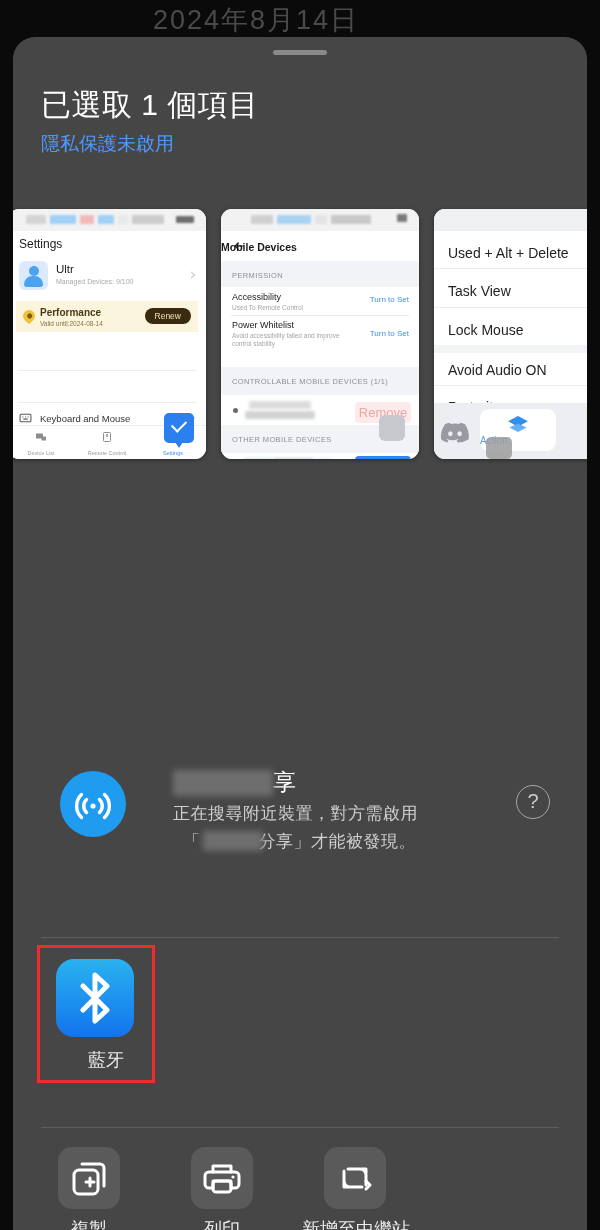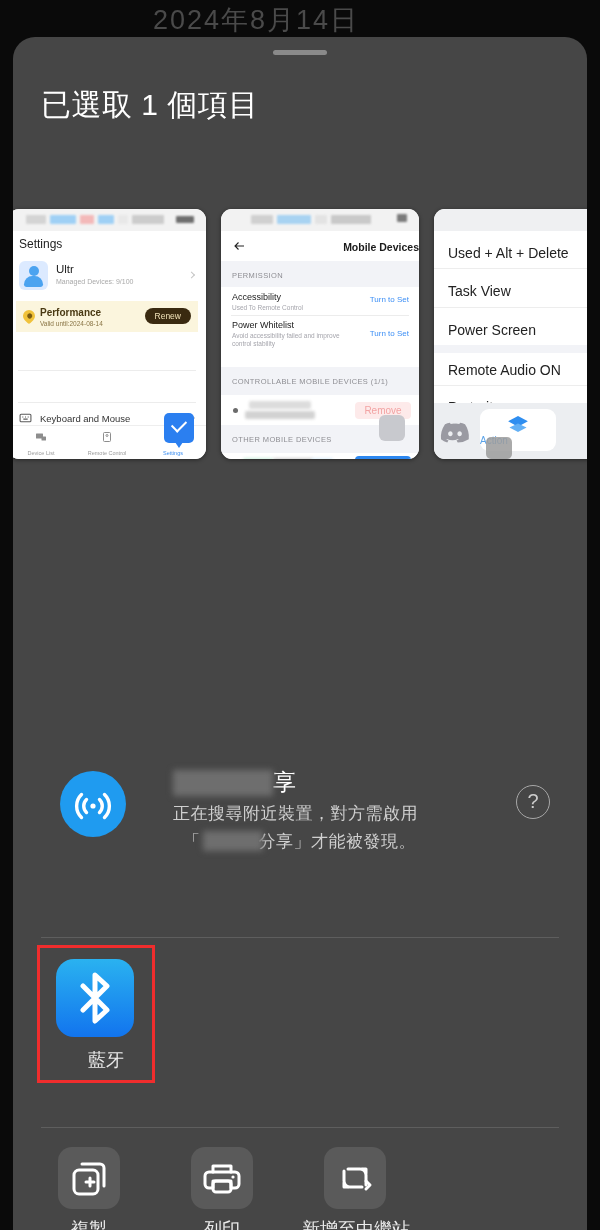--- a/index.html
+++ b/index.html
@@ -134,32 +134,32 @@
     content: ""; position: absolute; left: 11px; bottom: -5px;
     width: 0; height: 0; border-left: 4px solid transparent;
     border-right: 4px solid transparent; border-top: 6px solid #2b7ff0;
   }
 
   
   .c2-nav { position: absolute; top: 22px; left: 0; width: 100%; height: 30px; background: #fff; }
   .back-arrow {
     position: absolute; left: 12px; top: 10px; width: 13px; height: 10px;
   }
-  .c2-h { position: absolute; top: 10px; left: 0; width: 100%; text-align: right; font-size: 10.5px; font-weight: bold; color: #1a1a1a; }
+  .c2-h { position: absolute; top: 10px; left: 0; width: 100%; text-align: left; font-size: 10.5px; font-weight: bold; color: #1a1a1a; }
   .grp-h { position: absolute; left: 11px; font-size: 7.5px; color: #8e8e93; letter-spacing: 0.4px; }
   .c2-band { position: absolute; left: 0; width: 100%; background: #f2f3f7; }
   .c2-white { position: absolute; left: 0; width: 100%; background: #fff; }
   .pm-t { position: absolute; left: 11px; font-size: 9px; color: #1a1a1a; }
   .pm-s { position: absolute; left: 11px; font-size: 6.5px; color: #a5a5ac; filter: blur(0.45px); }
   .pm-a { position: absolute; right: 10px; font-size: 8px; color: #3d8ff5; }
   .dot { position: absolute; width: 5px; height: 5px; border-radius: 50%; }
   .blk { position: absolute; border-radius: 2px; filter: blur(1.6px); }
   .pill-remove {
     position: absolute; right: 8px; padding: 3px 0; width: 56px; text-align: center;
-    background: #fdeaea; border-radius: 4px; color: #f2a3a3; font-size: 10px; filter: blur(0.5px);
+    background: #fdeaea; border-radius: 4px; color: #f2a3a3; font-size: 13px; filter: blur(0.5px);
   }
   .pill-auth {
     position: absolute; right: 8px; padding: 3px 0; width: 56px; text-align: center;
     background: #2b86ef; border-radius: 4px; color: #fff; font-size: 7.5px; filter: blur(0.5px);
   }
   .fab {
     position: absolute; right: 14px; bottom: 18px; width: 26px; height: 26px;
     background: #c8c9ce; border-radius: 6px;
   }
 
@@ -241,20 +241,21 @@
 </head>
 <body>
 
 <div id="root">
 
   <div class="bg-date">2024年8月14日</div>
 
   <div class="sheet">
     <div class="grabber"></div>
     <div class="sheet-title">已選取 1 個項目</div>
+    <div class="sheet-sub">隱私保護未啟用</div>
 
     <div class="cards">
 
       <div class="card c1">
         <div class="blur-bar">
           <div class="blur-blk" style="left:18px;top:6px;width:20px;background:#d4d4d4"></div>
           <div class="blur-blk" style="left:42px;top:6px;width:26px;background:#9fd0f5"></div>
           <div class="blur-blk" style="left:72px;top:6px;width:14px;background:#f3b9b9"></div>
           <div class="blur-blk" style="left:90px;top:6px;width:16px;background:#9fd0f5"></div>
           <div class="blur-blk" style="left:110px;top:6px;width:10px;background:#e8e8e8"></div>
@@ -377,23 +378,23 @@
         <div class="fab"></div>
       </div>
 
       <div class="card c3">
         <div class="c3-bar"></div>
 
         <div class="m-item" style="top:36px">Used + Alt + Delete</div>
         <div class="m-sep" style="top:59px"></div>
         <div class="m-item" style="top:74px">Task View</div>
         <div class="m-sep" style="top:98px"></div>
-        <div class="m-item" style="top:113px">Power Screen</div>
+        <div class="m-item" style="top:113px">Lock Mouse</div>
         <div class="m-gap" style="top:136px;height:8px"></div>
-        <div class="m-item" style="top:153px">Remote Audio ON</div>
+        <div class="m-item" style="top:153px">Avoid Audio ON</div>
         <div class="m-sep" style="top:176px"></div>
         <div class="m-item" style="top:190px">Portrait</div>
         <div class="m-sep" style="top:213px"></div>
         <div class="m-item" style="top:227px">Pin The Toolbar</div>
 
         <div class="c3-foot">
           <svg class="discord" viewBox="0 0 24 18" fill="#9a9aa2">
               <path d="M20 2a16 16 0 00-4-1.2l-.5 1A14 14 0 0012 1.5 14 14 0 008.5 1.8L8 .8A16 16 0 004 2C1.2 6 .4 10 .8 14a16 16 0 005 2.6l1-1.7a10 10 0 01-1.7-.8l.4-.3a11 11 0 009 0l.4.3c-.5.3-1.1.6-1.7.8l1 1.7A16 16 0 0023 14c.5-4.6-.7-8.6-3-12zM8.3 11.6c-1 0-1.8-.9-1.8-2s.8-2 1.8-2 1.8.9 1.8 2-.8 2-1.8 2zm7.4 0c-1 0-1.8-.9-1.8-2s.8-2 1.8-2 1.8.9 1.8 2-.8 2-1.8 2z"></path>
             </svg>
           <div class="act-card">

